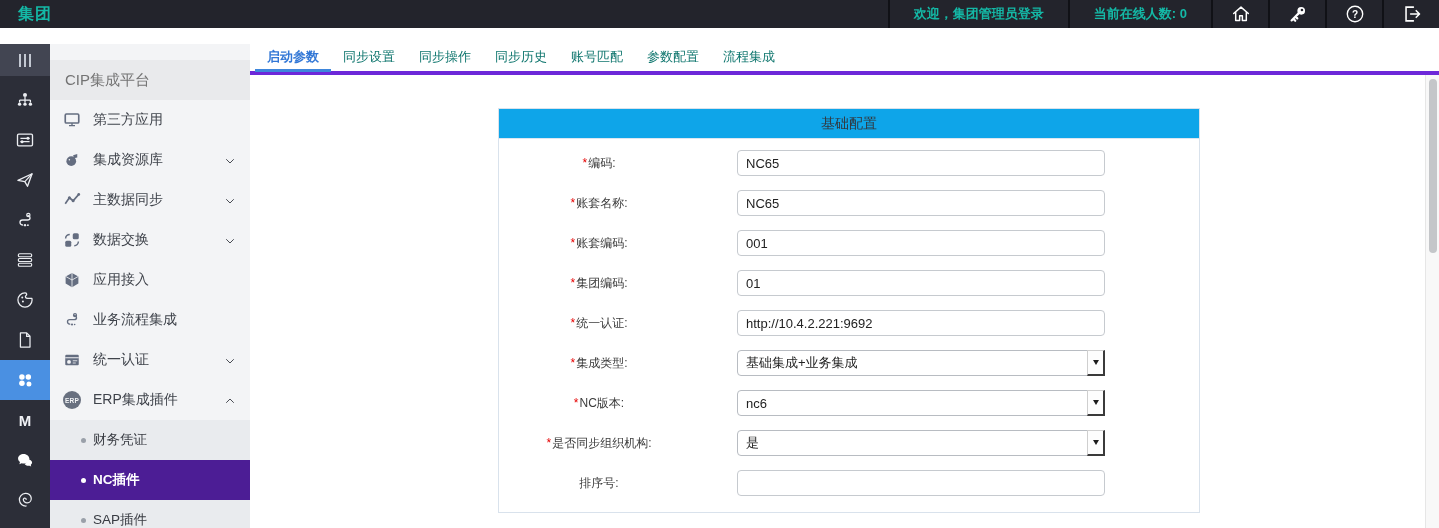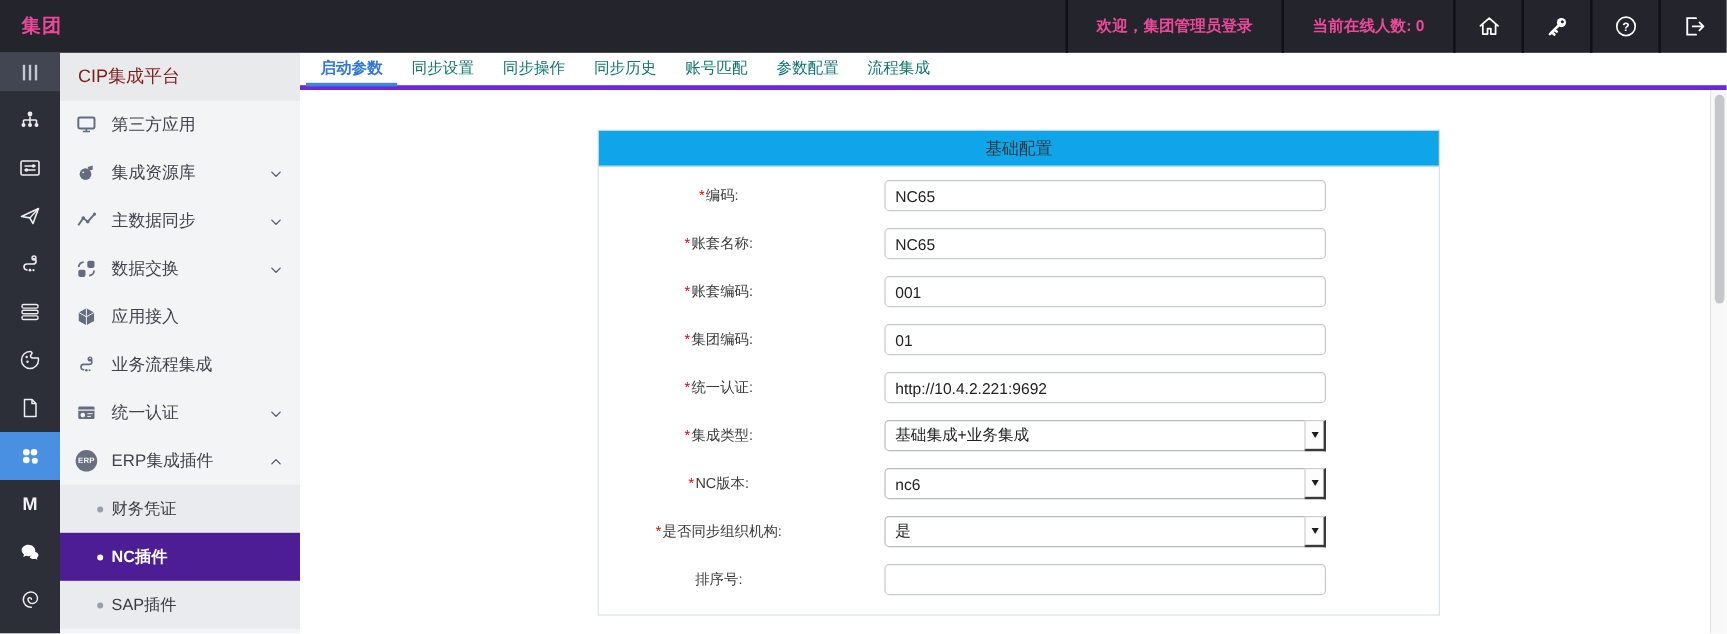--- a/index.html
+++ b/index.html
@@ -3,43 +3,43 @@
 <meta charset="utf-8">
 <style>
   * { margin:0; padding:0; box-sizing:border-box; }
   html,body { width:1439px; height:528px; }
   body {
     font-family:"Liberation Sans","DejaVu Sans",sans-serif;
     background:#fff; position:relative; overflow:hidden; font-size:13px; color:#333;
   }
 
   
-  .topbar { position:absolute; top:0; left:0; width:1439px; height:44px;
-    background:#23242c; color:#ec4899; display:flex; align-items:stretch; z-index:30; }
+  .topbar { position:absolute; top:0; left:0; width:1439px; height:28px;
+    background:#23242c; color:#14b8a6; display:flex; align-items:stretch; z-index:30; }
   .brand { display:flex; align-items:center; padding-left:18px; font-size:16px; font-weight:bold; letter-spacing:1px; }
   .tb-spacer { flex:1; }
   .tb-cell { display:flex; align-items:center; justify-content:center; border-left:2px solid #101116; font-weight:bold; font-size:13px; }
   .tb-text { padding:0 24px; }
   .tb-icon { width:57px; cursor:pointer; }
   .tb-icon svg { display:block; }
 
   
   .rail { position:absolute; top:44px; left:0; bottom:0; width:50px; background:#2c2e38; z-index:20; }
   .rail-toggle { height:32px; background:#424552; display:flex; align-items:center; justify-content:center; gap:3px; cursor:pointer; }
   .rail-toggle i { display:block; width:2px; height:13px; background:#c3c8d2; }
   .rail-items { padding-top:4px; }
   .rail-item { height:40px; display:flex; align-items:center; justify-content:center; cursor:pointer; }
   .rail-item.active { background:#4a90e2; }
   .rail-item svg { display:block; }
   .rail-m { font-size:15px; font-weight:bold; color:#f0f2f6; }
 
   
   .sidebar { position:absolute; top:44px; left:50px; bottom:0; width:200px; background:#f3f4f6; z-index:20; }
   .sb-title { height:40px; line-height:40px; padding-left:15px; background:#e9eaec;
-    font-size:15px; color:#7f1d1d; font-weight:normal; }
+    font-size:15px; color:#737373; font-weight:normal;margin-top:16px; }
   .sb-item { position:relative; height:40px; display:flex; align-items:center; cursor:pointer; color:#3f434b; font-size:14px; }
   .sb-item .sb-ico { position:absolute; left:13px; width:18px; height:18px; display:flex; align-items:center; justify-content:center; }
   .sb-item .sb-label { margin-left:43px; }
   .sb-item .sb-chevron { position:absolute; right:14px; top:14px; }
   .erp-badge { width:18px; height:18px; border-radius:50%; background:#68707f; color:#f3f4f6;
     font-size:6.5px; font-weight:bold; display:flex; align-items:center; justify-content:center; letter-spacing:0.2px; }
   .submenu { background:#e9ebee; }
   .sub-item { position:relative; height:40px; display:flex; align-items:center; cursor:pointer; font-size:13.5px; color:#383b42; }
   .sub-item .dot { position:absolute; left:31px; width:5px; height:5px; border-radius:50%; background:#9aa0a9; }
   .sub-item .sub-label { margin-left:43px; }

